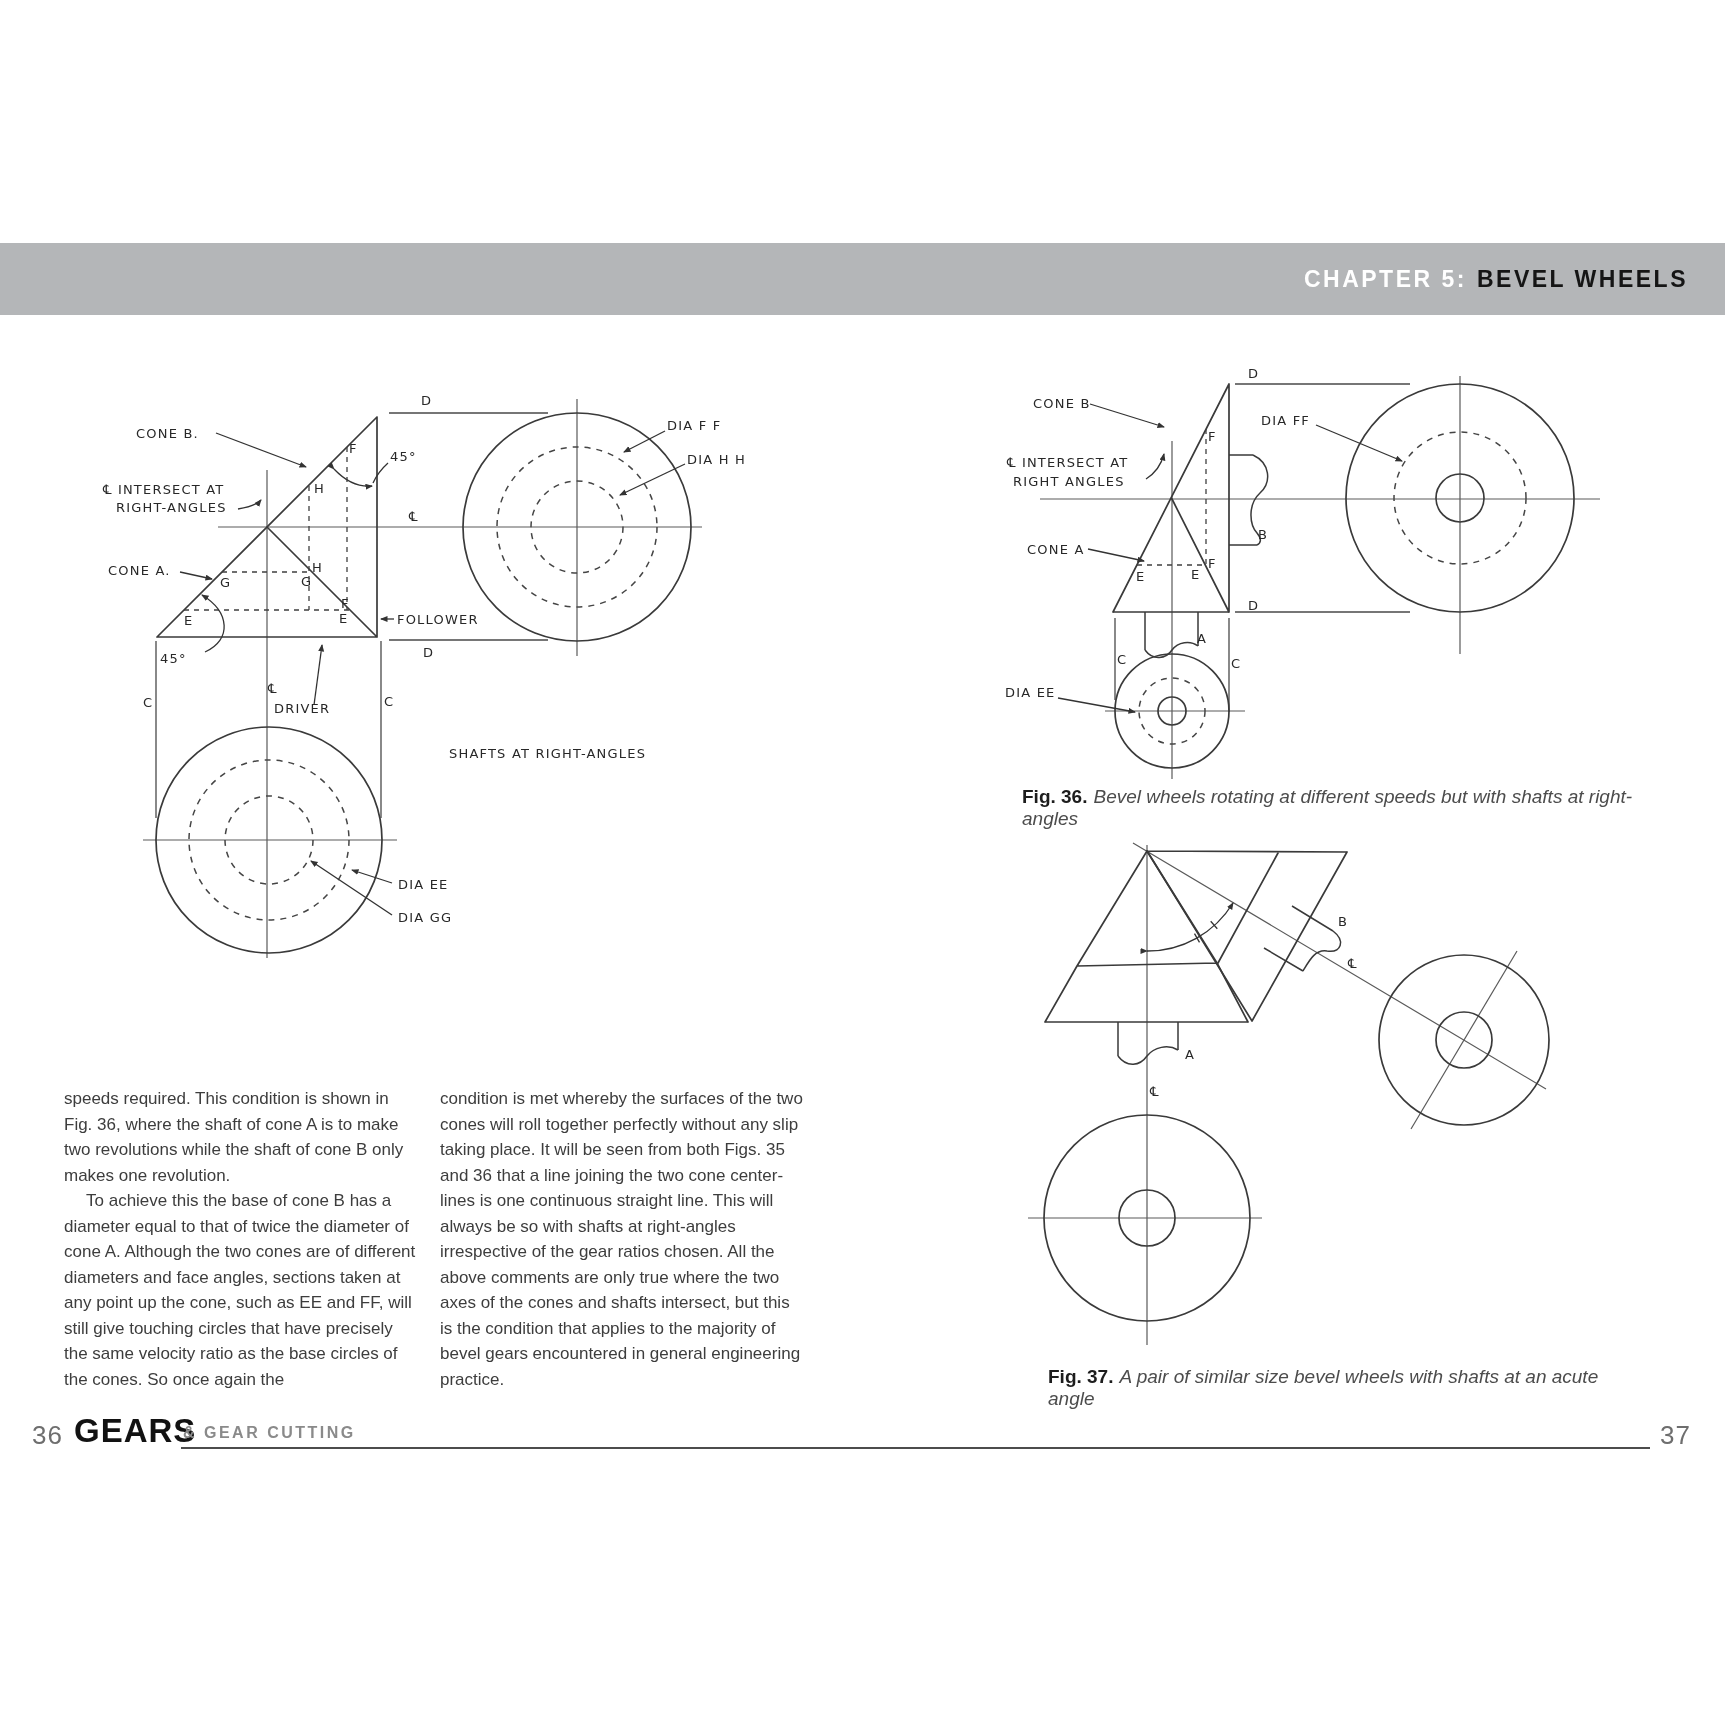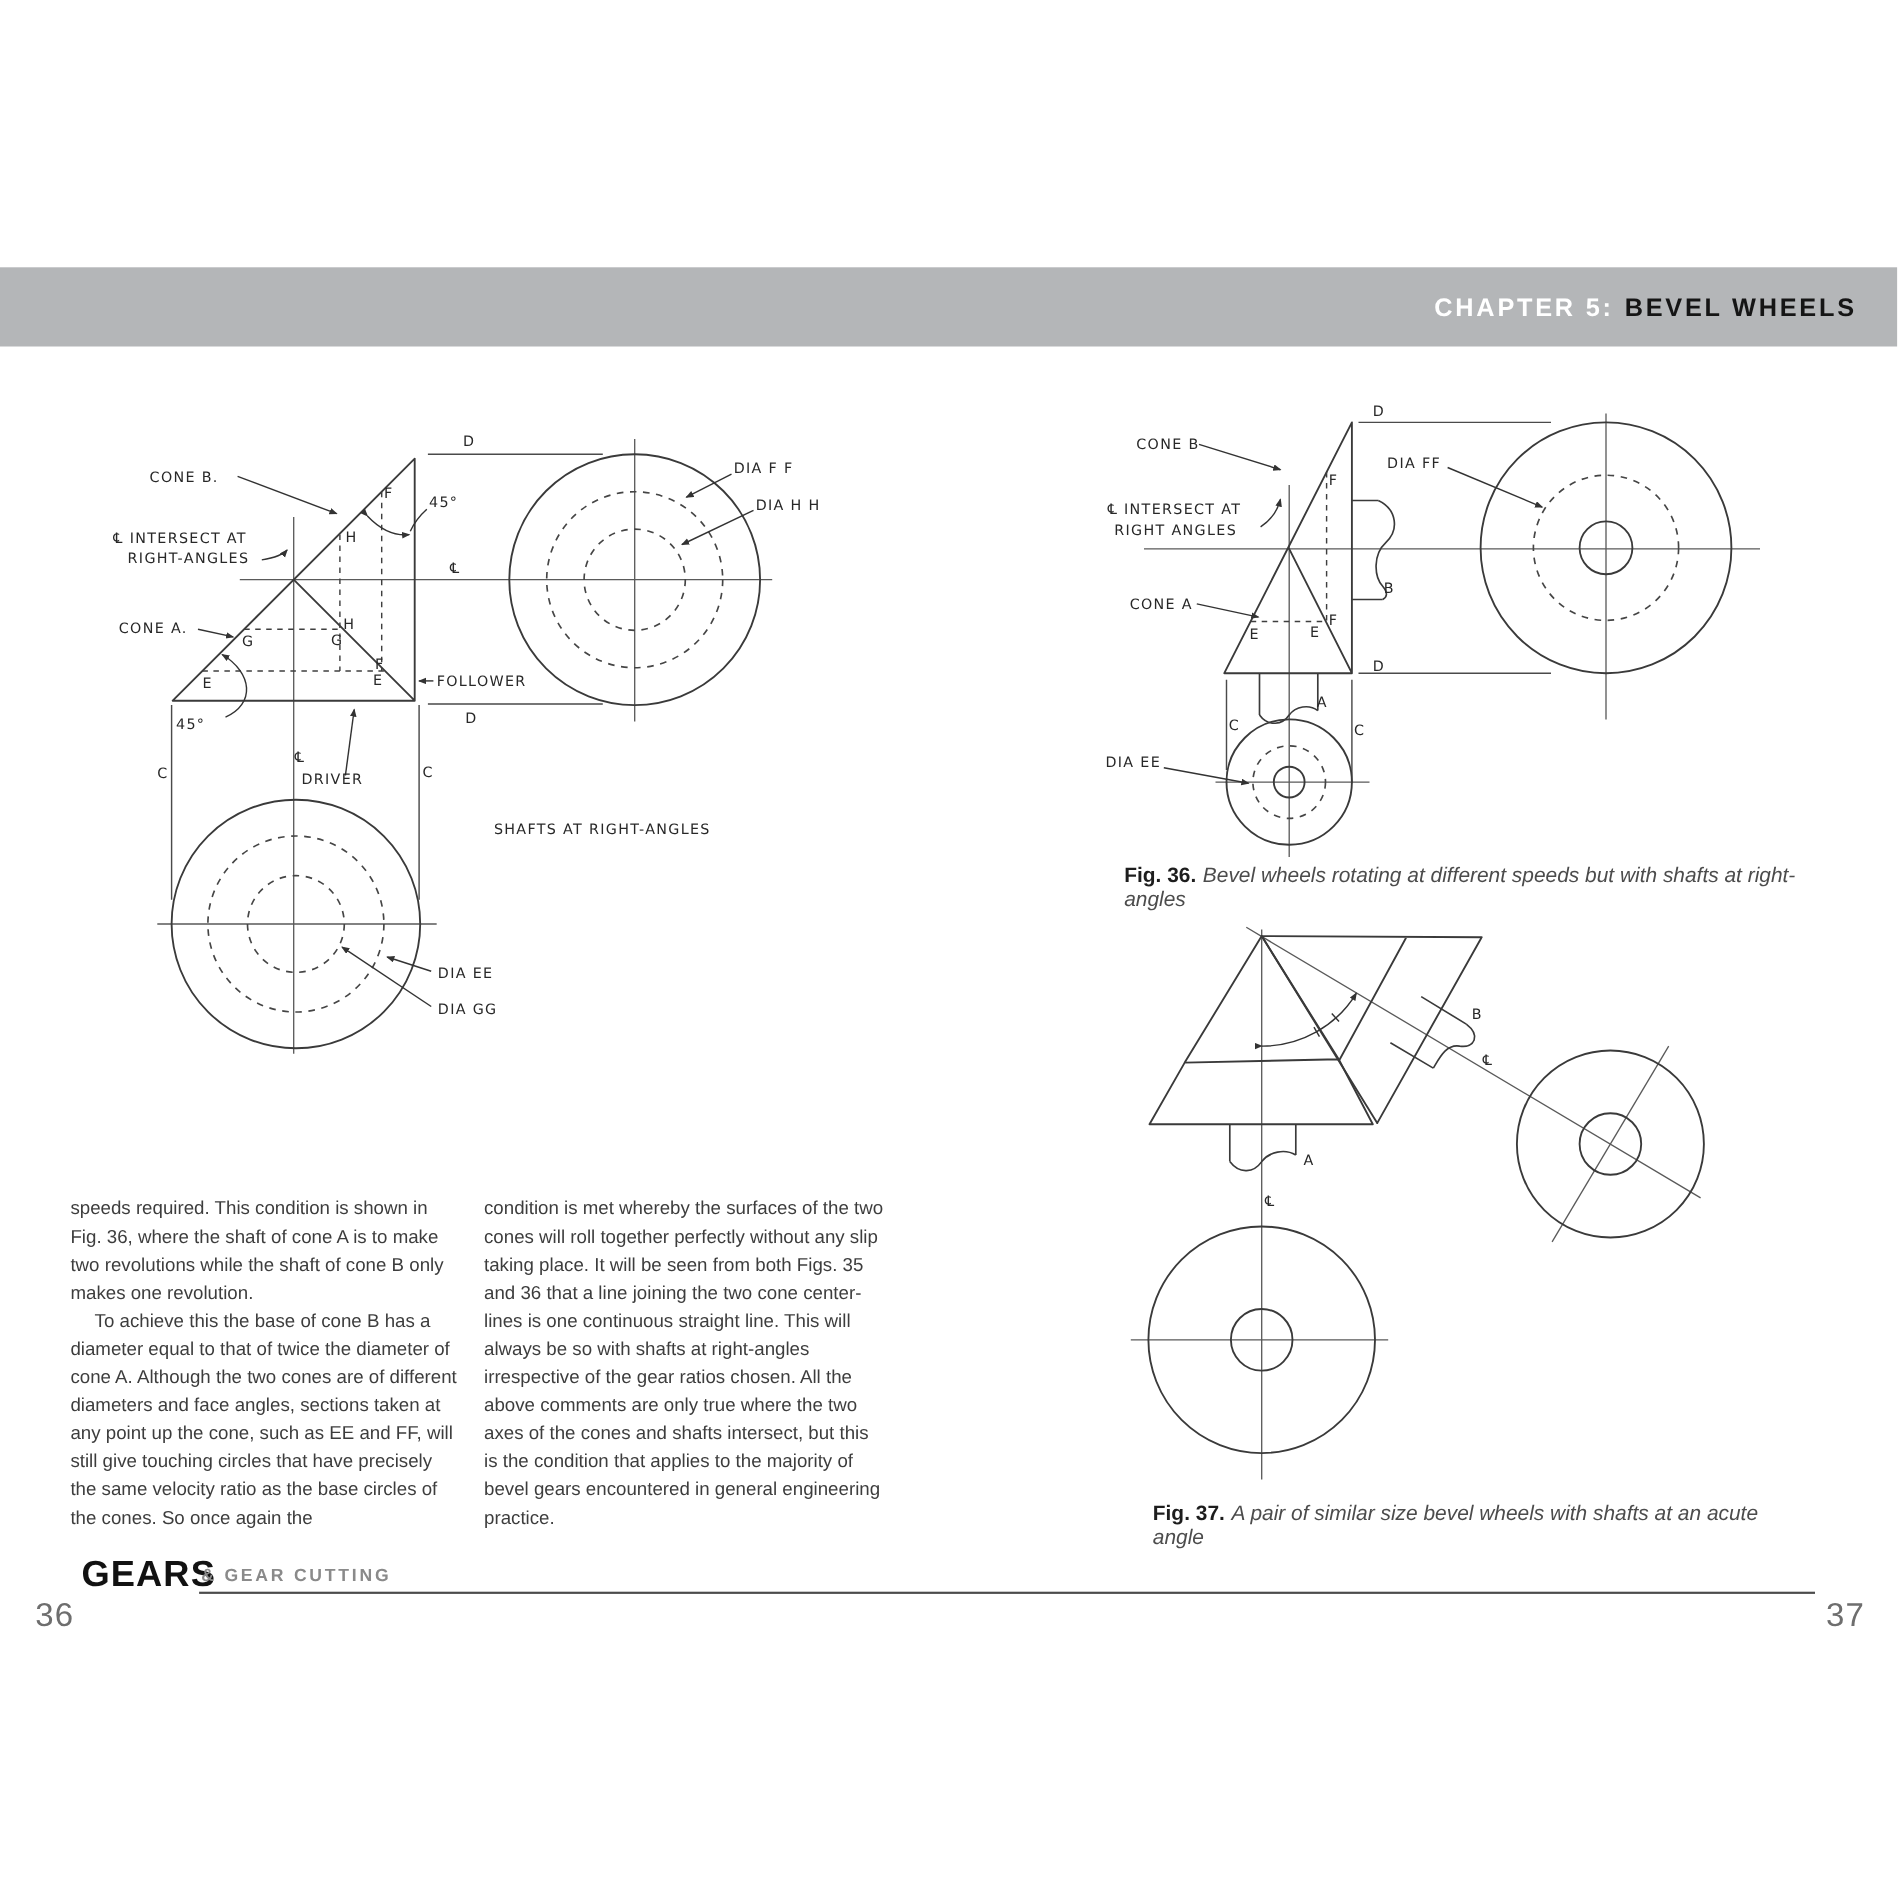--- a/index.html
+++ b/index.html
@@ -26,21 +26,21 @@
   .caption{position:absolute;font-size:19px;color:#444444;}
   .caption .cap-label{font-weight:bold;color:#1d1d1d;}
   .caption .cap-text{font-style:italic;color:#4c4c4c;margin-left:6px;}
   
   .col{position:absolute;top:1086px;font-size:17px;line-height:25.5px;color:#3d3d3d;text-align:left;}
   #col-1{left:64px;width:357px;}
   #col-2{left:440px;width:364px;}
   .col p{margin:0;}
   .col p.indent{text-indent:22px;}
   
-  .pgnum{position:absolute;font-size:30px;color:#6e6e6e;letter-spacing:1px;margin-top:32px;}
+  .pgnum{position:absolute;font-size:26px;color:#6e6e6e;letter-spacing:1px;}
   #book-title{position:absolute;left:74px;top:1412px;font-size:33px;font-weight:bold;color:#121212;letter-spacing:1px;}
   #book-subtitle{position:absolute;left:183px;top:1424px;font-size:16px;color:#8a8a8a;letter-spacing:2.5px;font-weight:bold;}
   #footer-rule{position:absolute;left:181px;top:1447px;width:1469px;height:2px;background:#4c4c4c;}
 </style>
 </head>
 <body>
 
 <div id="page">
 
   <div id="chapter-bar">

